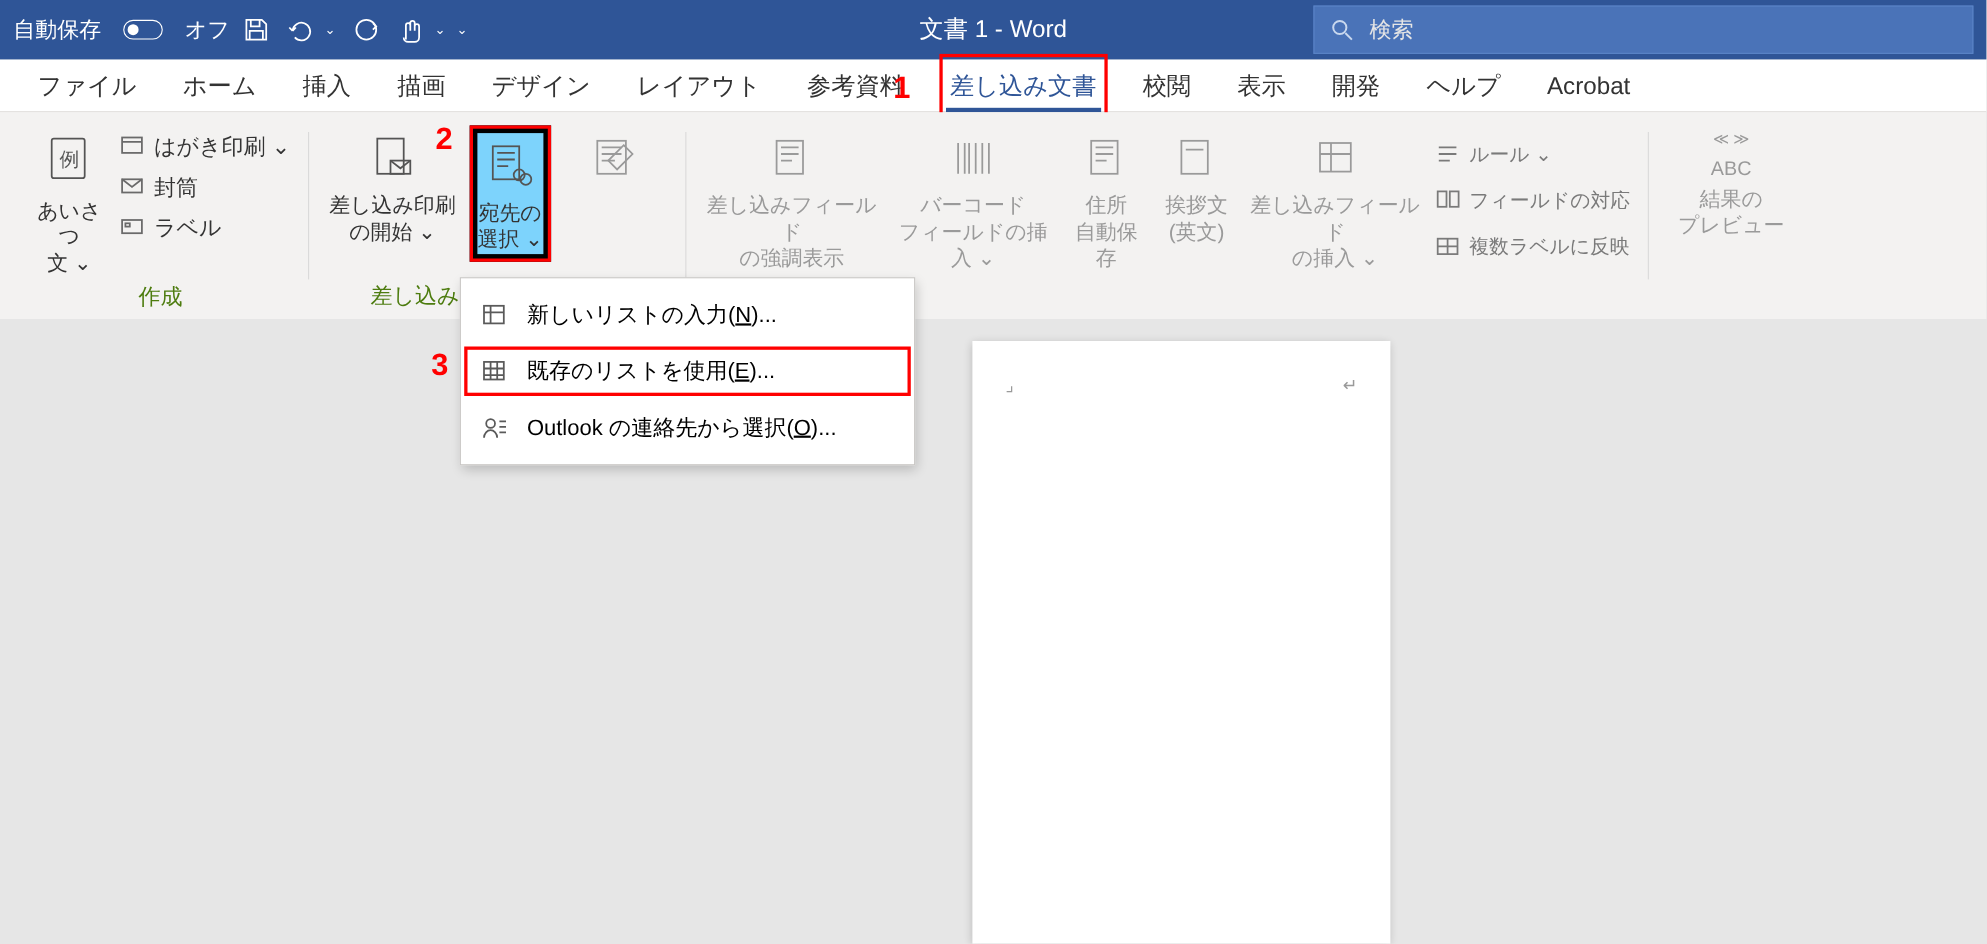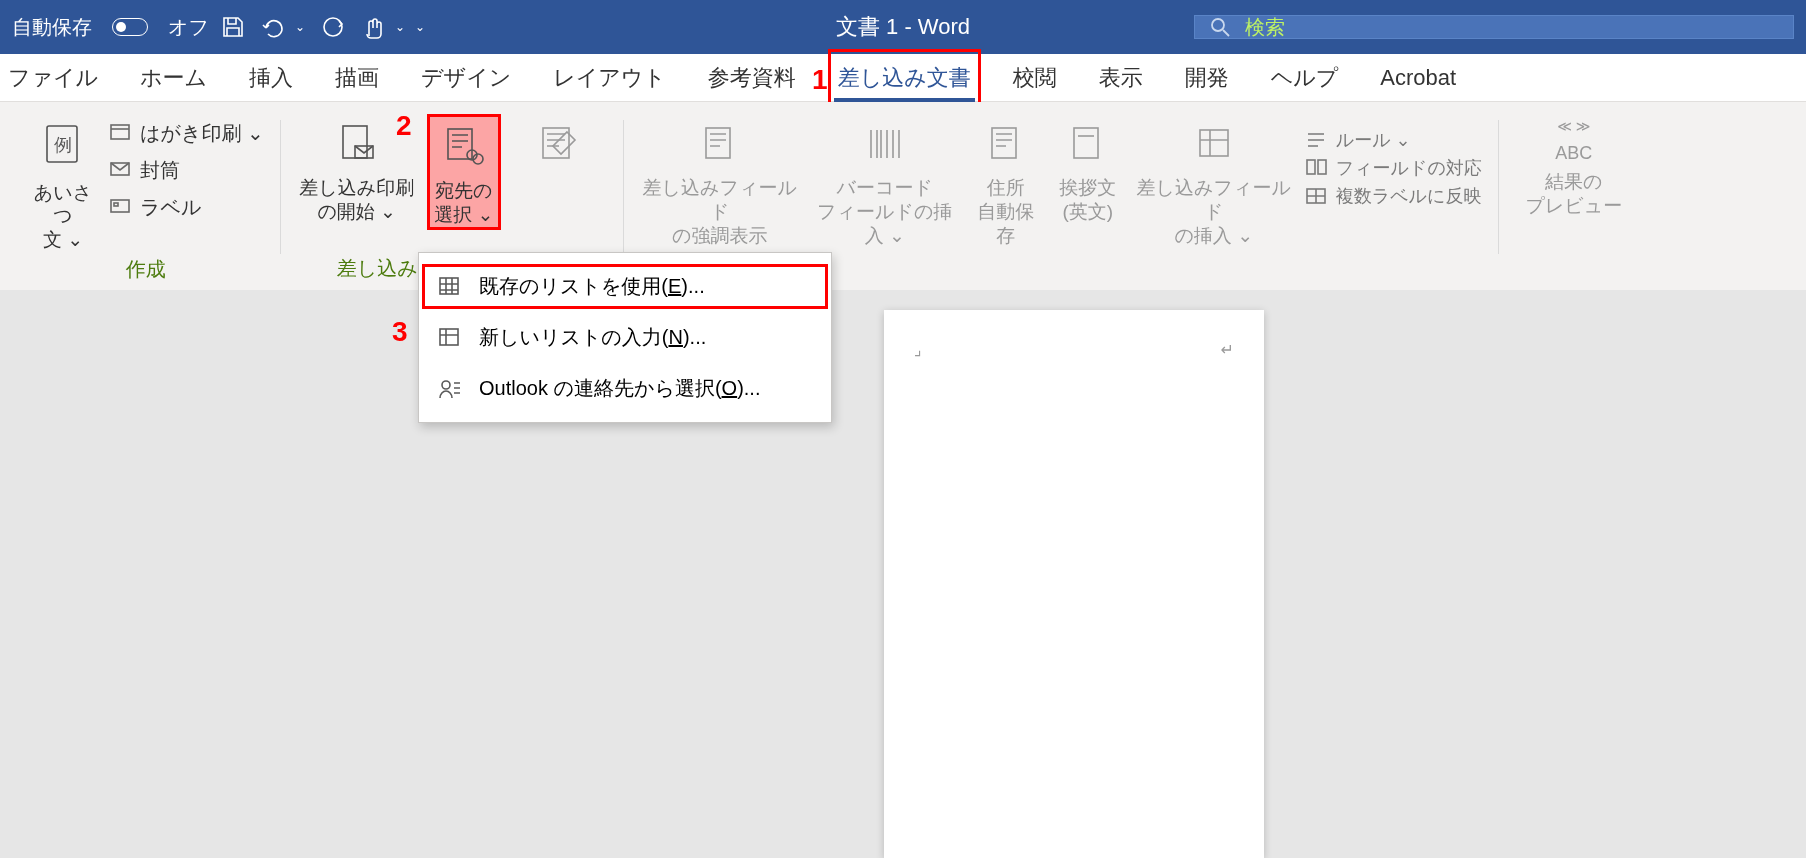--- a/index.html
+++ b/index.html
@@ -34,30 +34,30 @@
     display:inline-flex;align-items:center;padding:1px 3px;
   }
   .toggle-off::before{
     content:"";width:10px;height:10px;border-radius:50%;background:#fff;
   }
   .tbtn{width:32px;height:32px;display:flex;align-items:center;justify-content:center;}
   .tbtn svg{width:26px;height:26px;stroke:#fff;fill:none;stroke-width:1.6;}
   .chev{font-size:12px;margin-left:-2px;margin-right:4px;color:#fff;}
   .doc-title{position:absolute;left:50%;transform:translateX(-50%);font-size:22px;}
   .searchbox{
-    margin-left:auto;width:600px;height:24px;background:var(--search-bg);
+    margin-left:auto;width:600px;height:44px;background:var(--search-bg);
     border:1px solid #5A84C7;display:flex;align-items:center;padding:0 14px;
-    font-size:20px;color:#bef264;gap:14px;
+    font-size:20px;color:#e5e5e5;gap:14px;
   }
   .searchbox svg{width:22px;height:22px;stroke:#C9D8EE;fill:none;stroke-width:1.8;}
 
   
   .tabs{
     height:48px;background:#fff;border-bottom:1px solid #E1DFDD;
-    display:flex;align-items:center;padding:0 4px;font-size:22px;color:var(--text-dark);
+    display:flex;align-items:center;padding:0 30px;font-size:22px;color:var(--text-dark);
     gap:34px;
   }
   .tab{position:relative;padding:8px 4px;cursor:default;}
   .tab.active{color:var(--title-blue);}
   .tab.active::after{
     content:"";position:absolute;left:0;right:0;bottom:-1px;height:4px;background:var(--tab-underline);
   }
   .tab.red-outline{outline:3px solid var(--red);outline-offset:3px;}
 
   
@@ -79,23 +79,23 @@
   .bigbtn .ico{height:52px;display:flex;align-items:center;justify-content:center;}
   .bigbtn svg{width:44px;height:44px;stroke:var(--text-muted);fill:none;stroke-width:1.6;}
   .bigbtn.darkico svg{stroke:#545454;}
   .bigbtn .lbl{color:var(--text-muted);}
   .bigbtn.enabled .lbl{color:var(--text-dark);}
   .smallcol{display:flex;flex-direction:column;gap:10px;font-size:20px;padding-top:6px;}
   .smallrow{display:flex;align-items:flex-start;gap:8px;}
   .smallrow svg{width:24px;height:24px;stroke:#6A6A6A;fill:none;stroke-width:1.6;}
 
   .red-outline2{outline:3px solid var(--red);outline-offset:-3px;}
-  .selected-btn{background:#fca5a5;border:3px solid #000000;}
-
-  .rightcol{display:flex;flex-direction:column;gap:4px;font-size:18px;padding-top:14px;}
+  .selected-btn{background:#7dd3fc;border:7px solid #000000;}
+
+  .rightcol{display:flex;flex-direction:column;gap:18px;font-size:18px;padding-top:14px;}
   .rightcol .smallrow{color:#7A7A7A;}
   .rightcol .smallrow svg{stroke:#7A7A7A;}
 
   .lastgroup{padding-left:18px;}
   .lastgroup .bigbtn{width:110px;}
   .lastgroup .lbl{color:var(--text-muted);}
   .lastgroup .ltlt{font-size:14px;color:var(--text-muted);}
 
   
   .dropdown{
@@ -360,33 +360,33 @@
 </div>
 
 <div class="workspace">
   <div class="page">
     <div class="cornerTL">⌟</div>
     <div class="cornerTR">↵</div>
   </div>
 </div>
 
 <div class="dropdown">
+  <div class="menuitem">
+    <svg>
+        <rect x="3" y="4" width="18" height="16"></rect>
+        <path d="M3 10h18 M9 4v16"></path>
+      </svg>
+    <span>新しいリストの入力(<u>N</u>)...</span>
+  </div>
   <div class="menuitem red">
     <svg>
         <rect x="3" y="4" width="18" height="16"></rect>
         <path d="M3 10h18 M3 16h18 M9 4v16 M15 4v16"></path>
       </svg>
     <span>既存のリストを使用(<u>E</u>)...</span>
-  </div>
-  <div class="menuitem">
-    <svg>
-        <rect x="3" y="4" width="18" height="16"></rect>
-        <path d="M3 10h18 M9 4v16"></path>
-      </svg>
-    <span>新しいリストの入力(<u>N</u>)...</span>
   </div>
   <div class="menuitem">
     <svg>
         <circle cx="9" cy="9" r="4"></circle>
         <path d="M3 22c0-4 3-7 6-7s6 3 6 7"></path>
         <path d="M17 7h6 M17 12h6 M17 17h6"></path>
       </svg>
     <span>Outlook の連絡先から選択(<u>O</u>)...</span>
   </div>
 </div>

